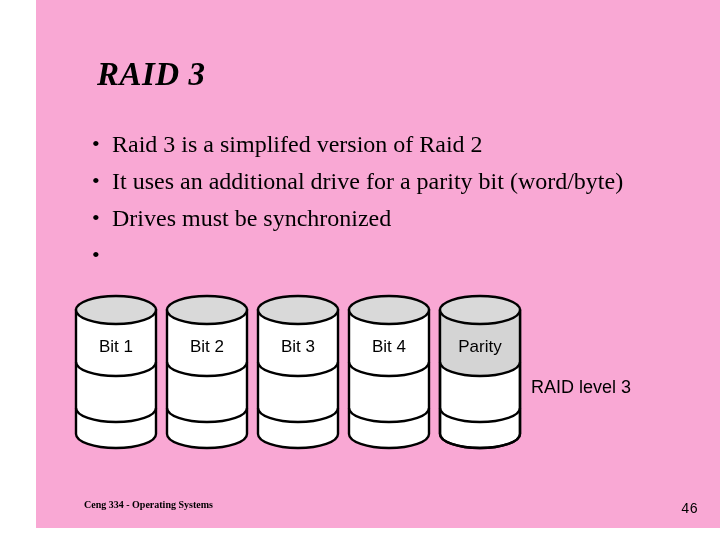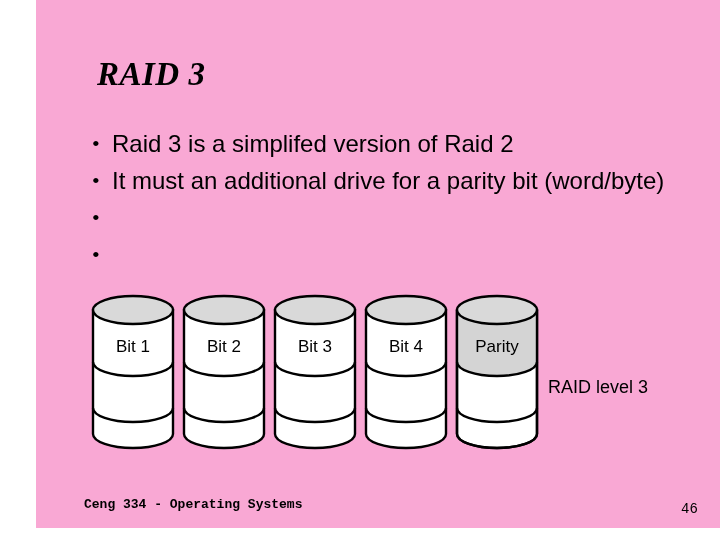--- a/index.html
+++ b/index.html
@@ -49,31 +49,31 @@
     width: 26px;
     flex: 0 0 26px;
     font-size: 22px;
     line-height: 34px;
     text-align: left;
     padding-left: 6px;
     box-sizing: border-box;
     color: #000000;
   }
   .bullet-text {
-    font-family: Liberation Sans, sans-serif;
+    font-family: Liberation Serif, serif;
     font-size: 24px;
     line-height: 34px;
     color: #000000;
     white-space: nowrap;
   }
 
   
   #disk-diagram {
     position: absolute;
-    left: 50px;
+    left: 33px;
     top: 294px;
     width: 620px;
     height: 165px;
   }
   #disk-diagram svg {
     display: block;
   }
   .cyl-label {
     font-family: "Liberation Sans", sans-serif;
     font-size: 17px;
@@ -86,23 +86,23 @@
     font-size: 18px;
     fill: #000000;
     dominant-baseline: middle;
   }
 
   
   #footer-text {
     position: absolute;
     left: 48px;
     top: 495px;
-    font-family: Liberation Mono, monospace;
+    font-family: Liberation Serif, serif;
     font-weight: bold;
-    font-size: 13px;
+    font-size: 10px;
     line-height: 20px;
     color: #000000;
     white-space: nowrap;
   }
   #page-number {
     position: absolute;
     left: 645px;
     top: 500px;
     font-family: Liberation Mono, monospace;
     font-size: 14px;
@@ -119,25 +119,26 @@
 
   <div id="bullet-list">
 
     <div class="bullet-row">
       <span class="bullet-marker">•</span>
       <span class="bullet-text">Raid 3 is a simplifed version of Raid 2</span>
     </div>
 
     <div class="bullet-row">
       <span class="bullet-marker">•</span>
-      <span class="bullet-text">It must an additional drive for a parity bit (word/byte)</span>
+      <span class="bullet-text">It uses an additional drive for a parity bit (word/byte)</span>
     </div>
 
     <div class="bullet-row">
       <span class="bullet-marker">•</span>
+      <span class="bullet-text">Drives must be synchronized</span>
     </div>
 
     <div class="bullet-row">
       <span class="bullet-marker">•</span>
     </div>
 
   </div>
 
   <div id="disk-diagram">
     <svg width="620" height="165" viewBox="0 0 620 165">

